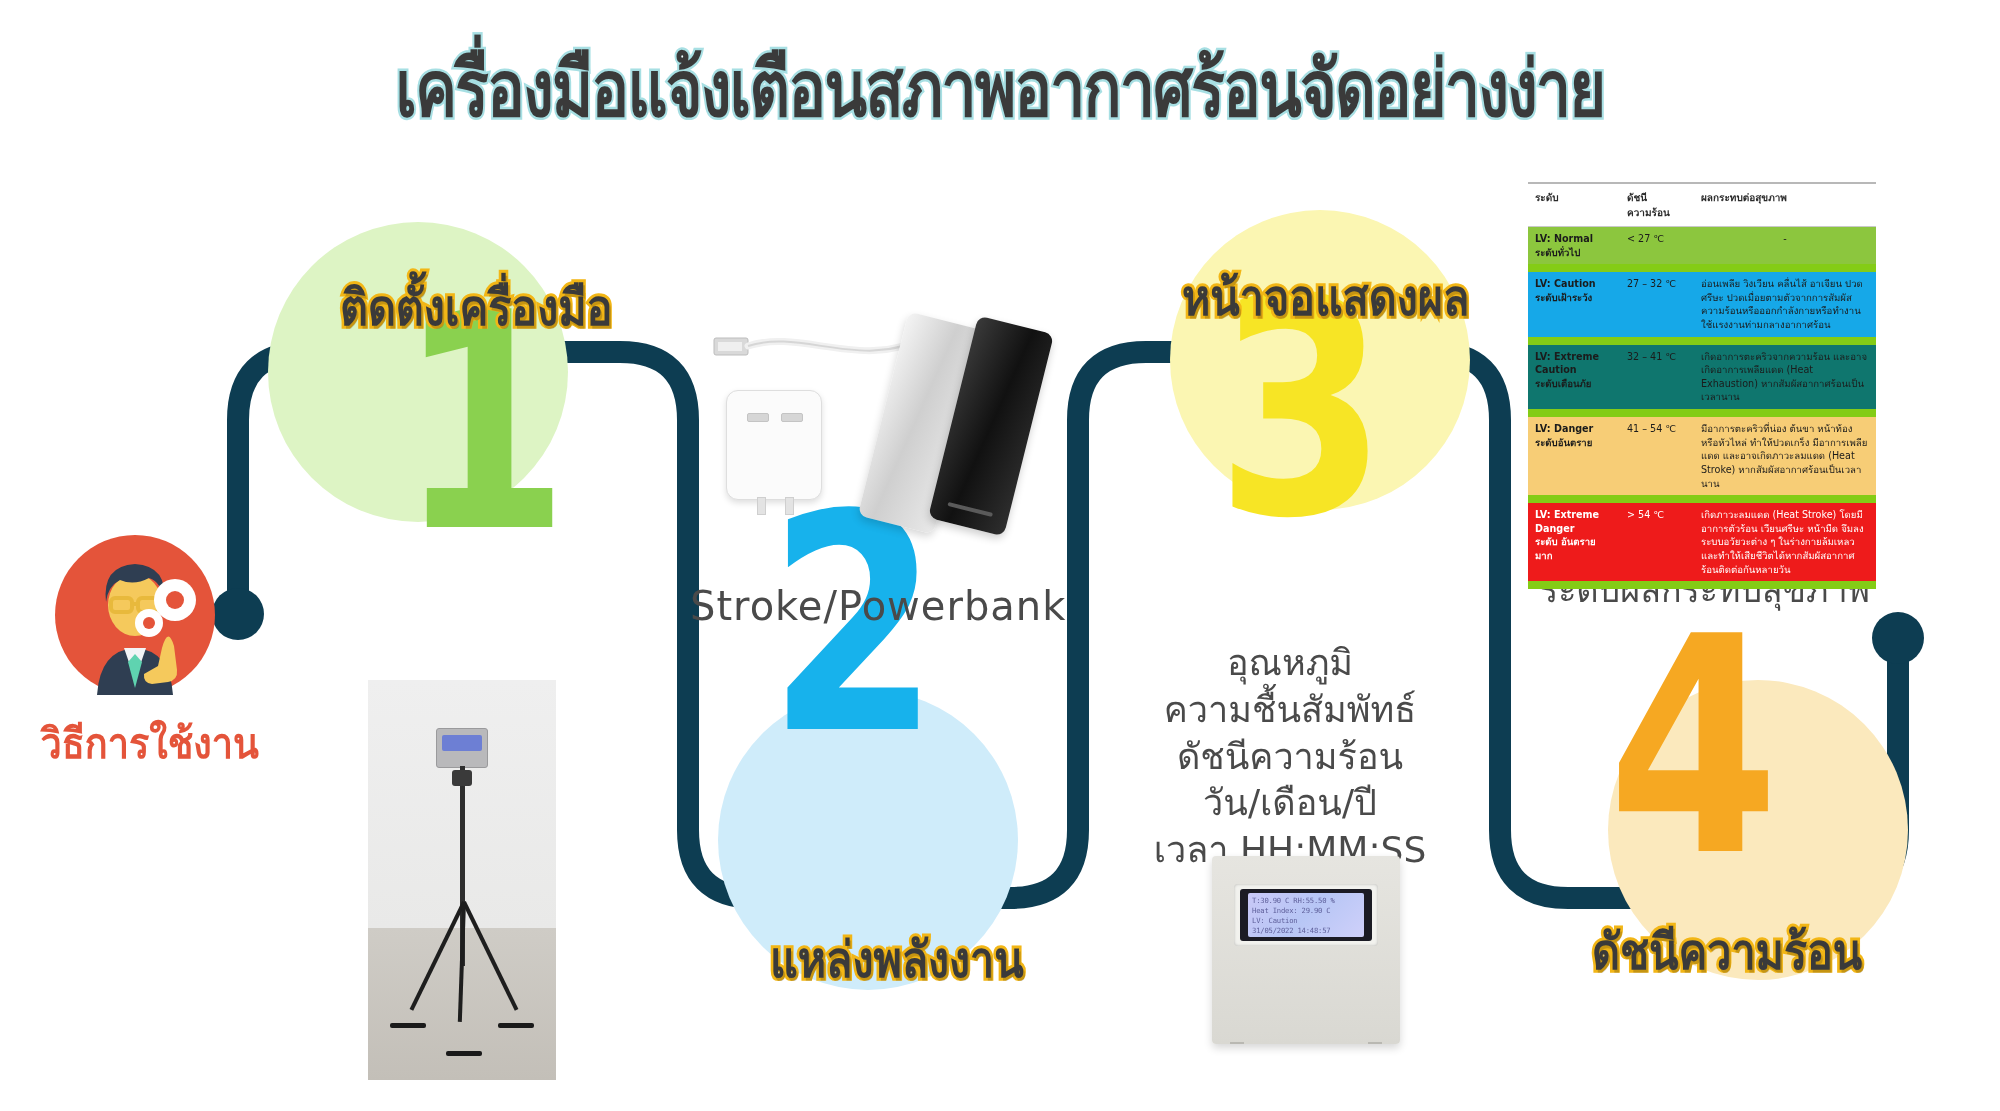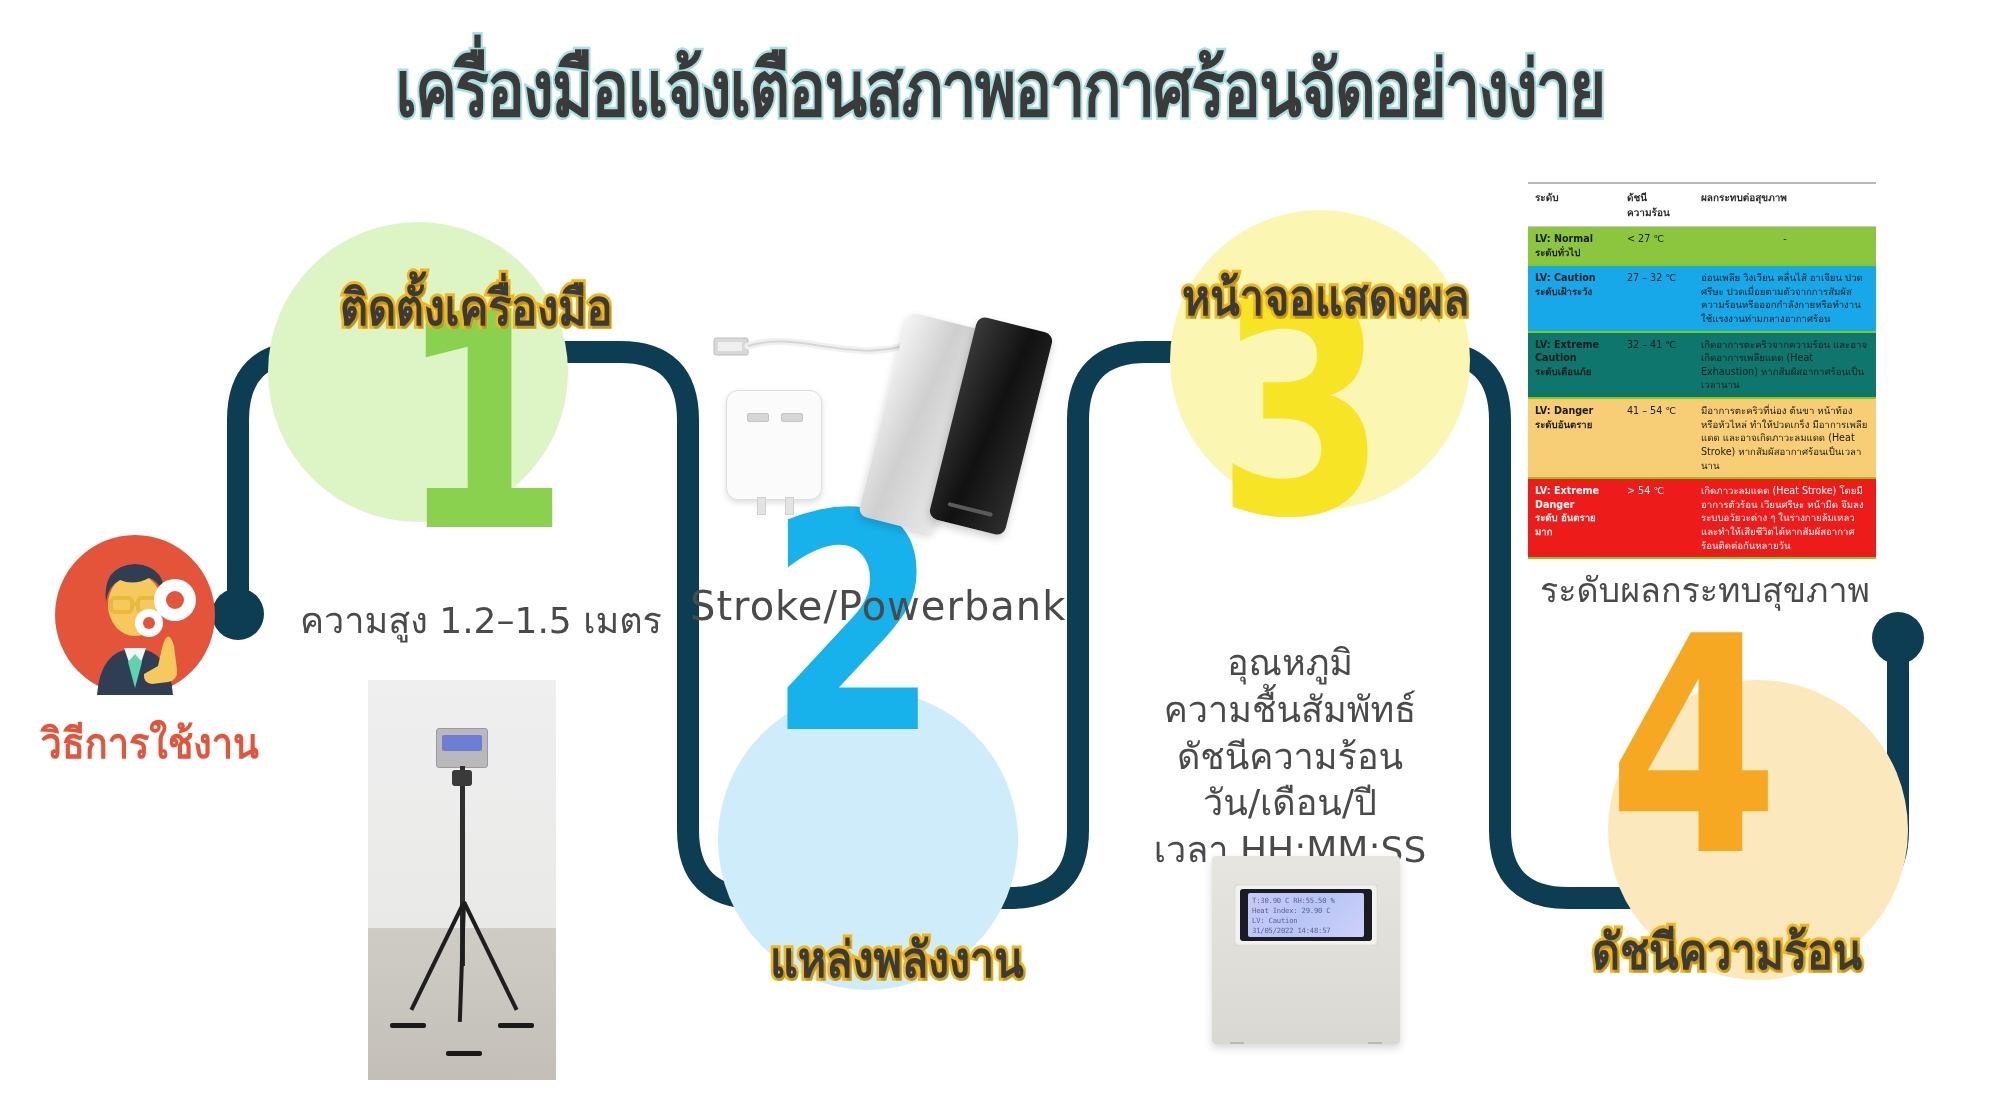--- a/index.html
+++ b/index.html
@@ -121,21 +121,21 @@
                 padding:6px 7px; font-size:10px; background:#fff; }
   .hitable thead tr { border-top:2px solid #b8b8b8; border-bottom:1px solid #c9c9c9; }
   .hitable td { vertical-align:top; padding:5px 7px; line-height:1.42; color:#1b1b1b; }
   .hitable td.lvl { font-weight:bold; width:92px; }
   .hitable td.idx { width:74px; }
   .hitable tr.r-normal td { background:#8cc63e; }
   .hitable tr.r-caution td { background:#16a8e8; }
   .hitable tr.r-extreme td { background:#0f766e; }
   .hitable tr.r-danger td { background:#f7cd76; }
   .hitable tr.r-extremedanger td { background:#ee1b1b; color:#ffffff; }
-  .hitable tbody tr { border-bottom:2px solid #84cc16; }
+  .hitable tbody tr { border-bottom:8px solid #84cc16; }
   .hitable td.dash { text-align:center; }
 </style>
 </head>
 <body>
 
 <div id="stage">
 
   <div class="title">เครื่องมือแจ้งเตือนสภาพอากาศร้อนจัดอย่างง่าย</div>
 
   <svg id="ribbon" viewBox="0 0 2000 1111">
@@ -156,21 +156,20 @@
   <div class="numeral n1">1</div>
   <div class="numeral n2">2</div>
   <div class="numeral n3">3</div>
   <div class="numeral n4">4</div>
 
   <div class="steplabel sl1">ติดตั้งเครื่องมือ</div>
   <div class="steplabel sl2">แหล่งพลังงาน</div>
   <div class="steplabel sl3">หน้าจอแสดงผล</div>
   <div class="steplabel sl4">ดัชนีความร้อน</div>
 
-  <div class="caption cap-height">ความสูง 1.2–1.5 เมตร</div>
   <div class="caption cap-adapter">Stroke/Powerbank</div>
   <div class="caption cap-screen">
     <div>อุณหภูมิ</div>
     <div>ความชื้นสัมพัทธ์</div>
     <div>ดัชนีความร้อน</div>
     <div>วัน/เดือน/ปี</div>
     <div>เวลา HH:MM:SS</div>
   </div>
   <div class="caption cap-health">ระดับผลกระทบสุขภาพ</div>
 

